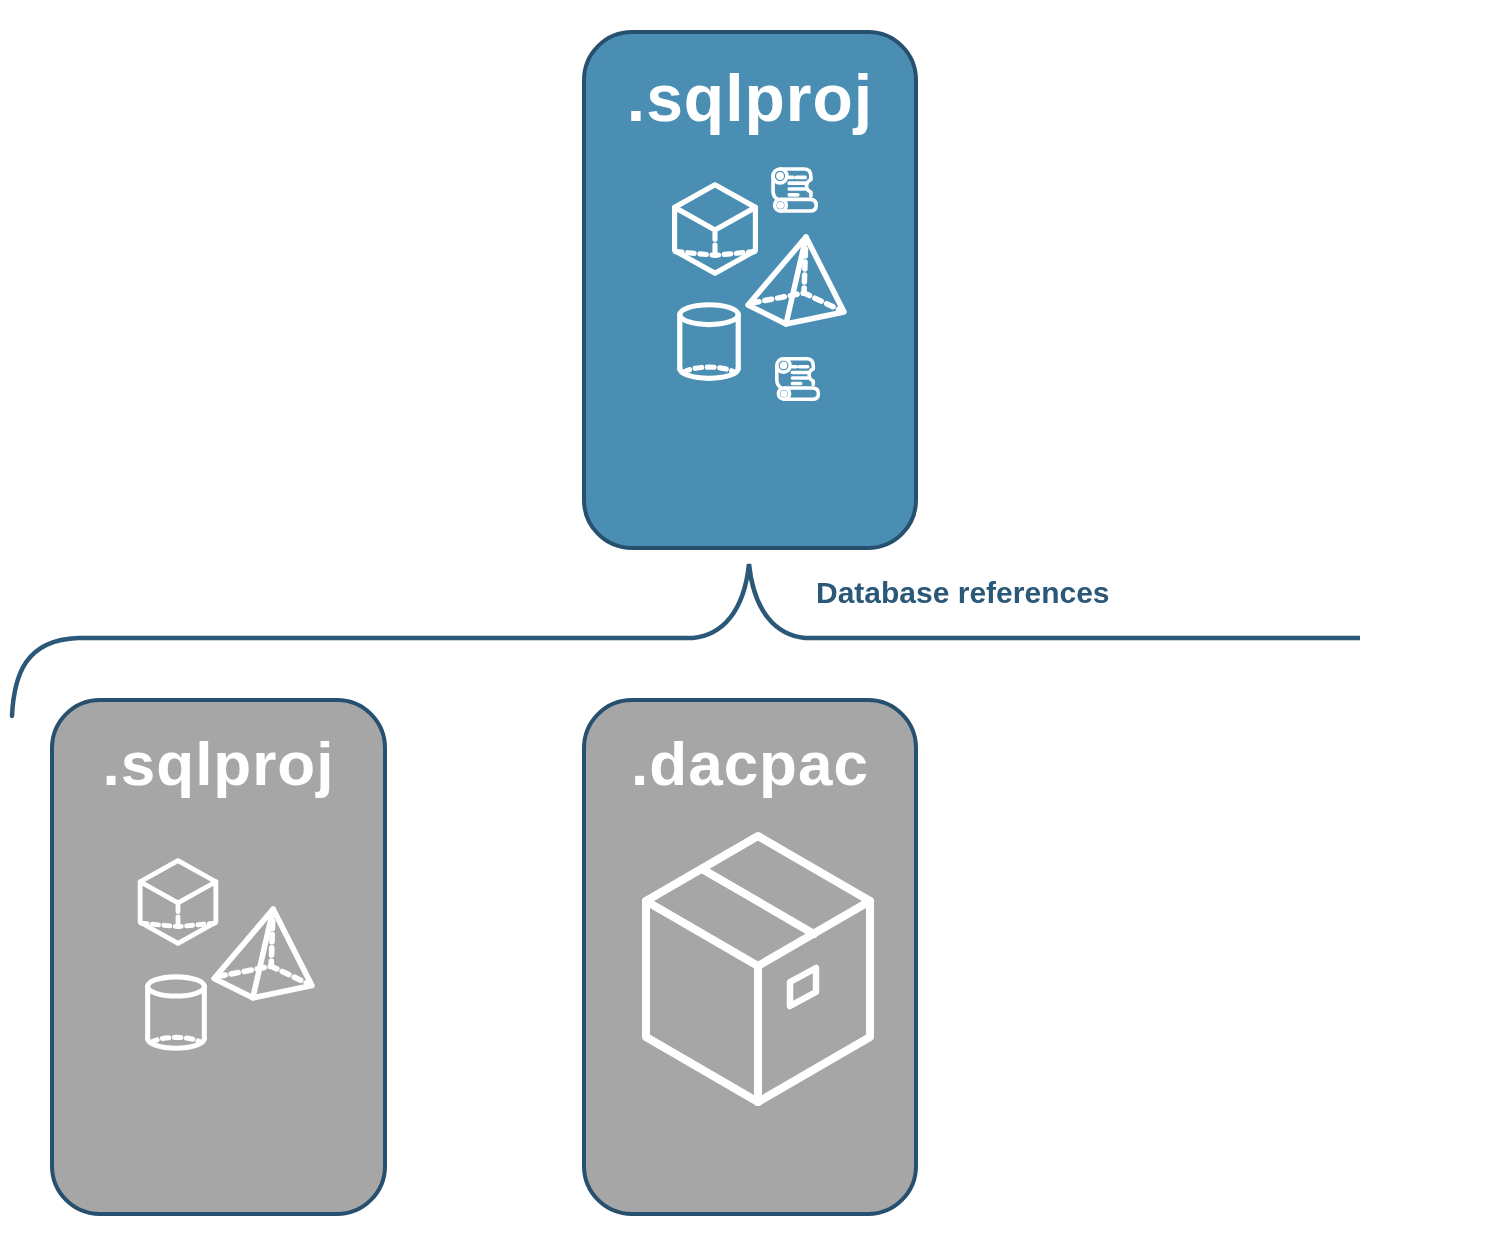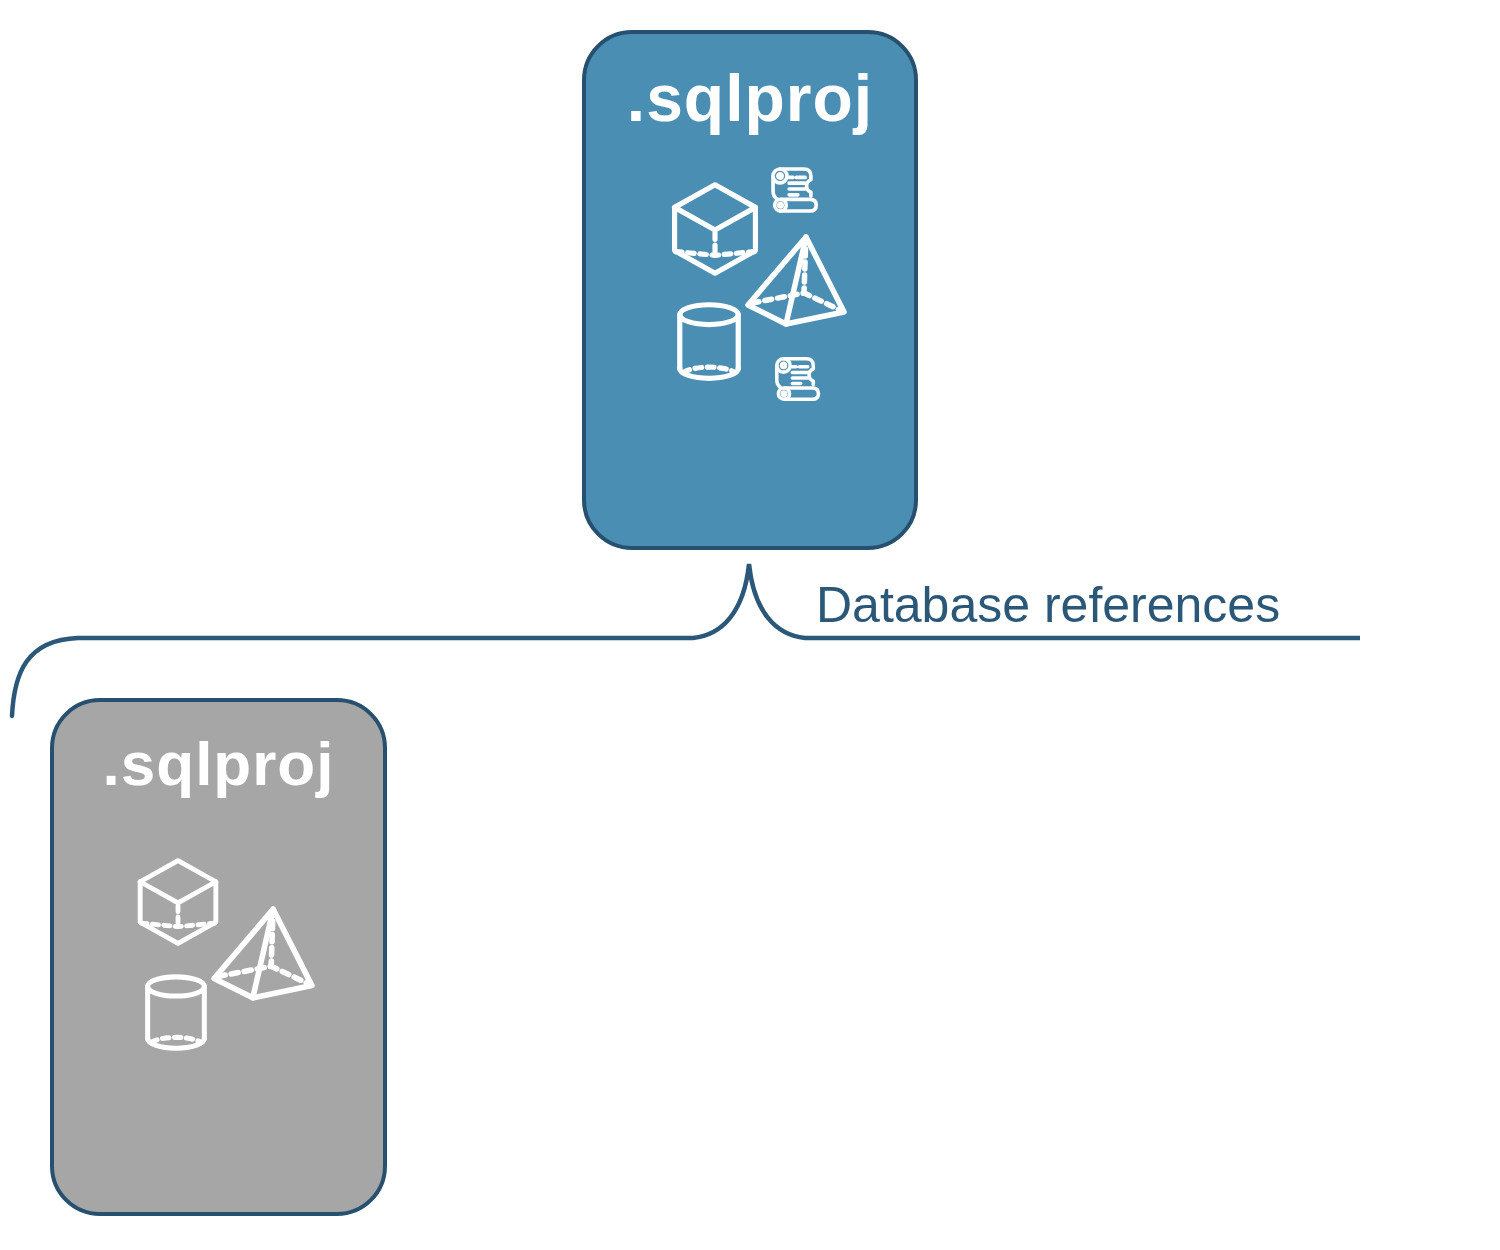--- a/index.html
+++ b/index.html
@@ -12,21 +12,21 @@
   .node{position:absolute;border:4.5px solid var(--outline);border-radius:50px;box-sizing:border-box;}
   .node-top{background:var(--accent-fill);}
   .node-child{background:var(--muted-fill);}
   .node-label{position:absolute;left:0;right:0;top:26px;text-align:center;
               font-weight:bold;color:var(--label-text);letter-spacing:1px;}
   .node-top .node-label{font-size:66px;}
   .node-child .node-label{font-size:62px;}
   .icon{position:absolute;color:#ffffff;}
   .connector-svg{position:absolute;left:0;top:0;pointer-events:none;}
   .brace-path{fill:none;stroke:var(--connector);stroke-width:4.5px;stroke-linecap:round;}
-  .connector-label{position:absolute;left:816px;top:576px;font-size:50px;font-weight:normal;
+  .connector-label{position:absolute;left:816px;top:576px;font-size:30px;font-weight:bold;
                    color:var(--connector-text);white-space:nowrap;}
   .defs-hidden{position:absolute;width:0;height:0;overflow:hidden;}
 </style>
 </head>
 <body>
 
 <svg class="defs-hidden" xmlns="http://www.w3.org/2000/svg" aria-hidden="true">
   <defs>
     <symbol id="sym-cube" viewBox="0 0 100 100">
       <g fill="none" stroke="currentColor" stroke-width="5.5" stroke-linecap="round" stroke-linejoin="round">
@@ -131,15 +131,21 @@
         <use href="#sym-cube"></use>
       </svg>
     <svg class="icon" style="left:156px;top:202px;width:106px;height:98px;">
         <use href="#sym-pyramid"></use>
       </svg>
     <svg class="icon" style="left:90px;top:272px;width:64px;height:78px;">
         <use href="#sym-cylinder"></use>
       </svg>
   </div>
 
+  <div class="node node-child" style="left:582px;top:698px;width:336px;height:518px;">
+    <div class="node-label">.dacpac</div>
+    <svg class="icon" style="left:52px;top:128px;width:240px;height:278px;">
+        <use href="#sym-package-box"></use>
+      </svg>
+  </div>
 
 
 </div>
 
 </body></html>

